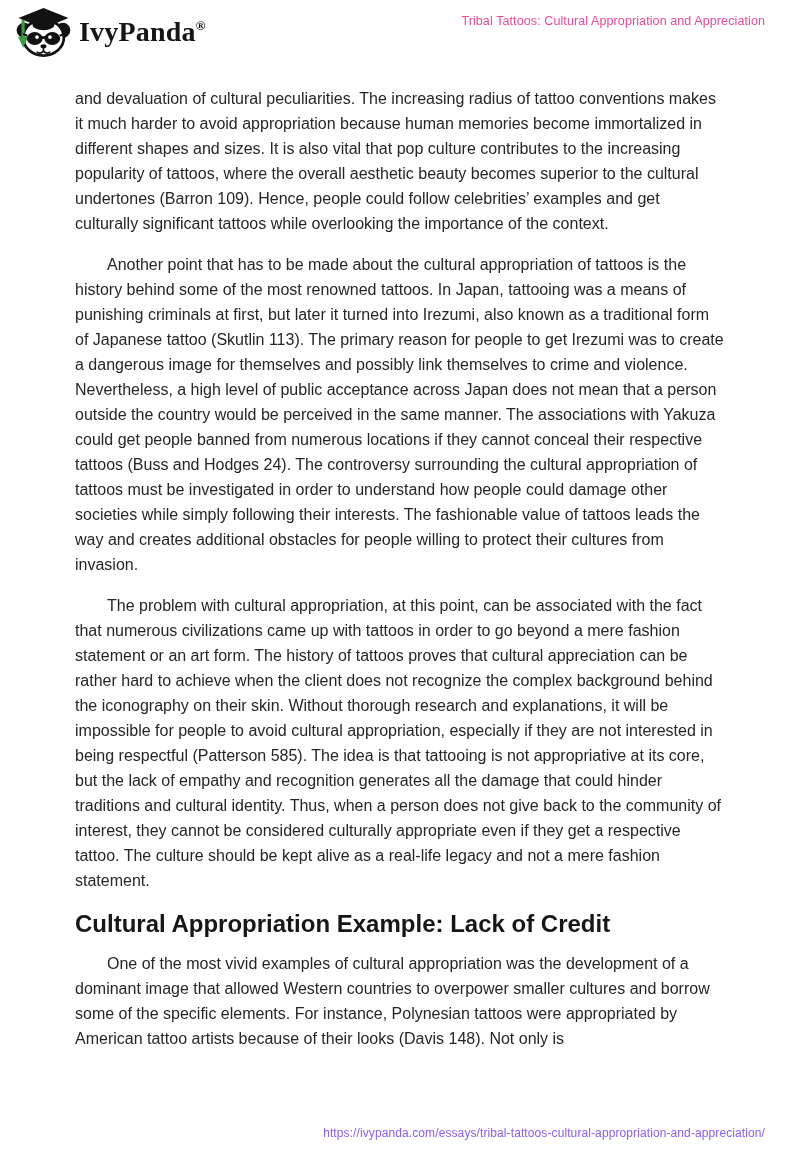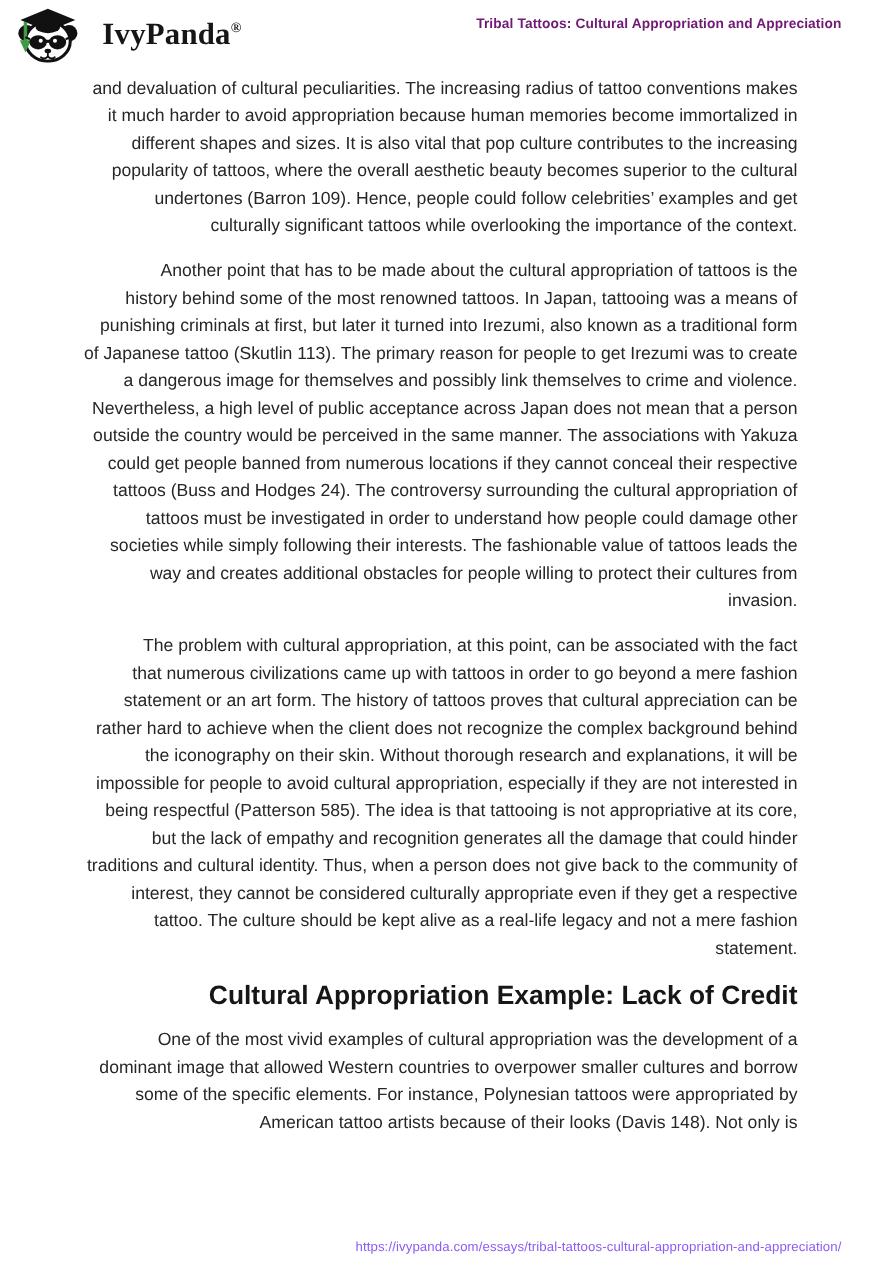--- a/index.html
+++ b/index.html
@@ -9,55 +9,54 @@
     height: 1160px;
     background: #ffffff;
     font-family: "Liberation Sans", sans-serif;
     overflow: hidden;
   }
 
   
   .print-header { position: absolute; top: 0; left: 0; right: 0; height: 60px; }
   .brand {
     position: absolute; top: 7px; left: 13px;
-    display: flex; align-items: center; gap: 19px; text-align: center;
+    display: flex; align-items: center; gap: 5px; text-align: center;
   }
   .logo-svg { width: 61px; height: 50px; display: block; }
   .brand-name {
     font-family: "Liberation Serif", serif;
     font-weight: 700;
     font-size: 28px;
     color: #161616;
     letter-spacing: 0.2px;
     line-height: 1;
   }
   .reg-mark {
     font-family: "Liberation Serif", serif;
     font-weight: 700;
     font-size: 13px;
     vertical-align: 11px;
     color: #161616;
   }
   .doc-title {
     position: absolute; top: 14px; right: 35px;
     font-size: 12.5px;
-    color: #701a75;
+    color: #ec4899;
     letter-spacing: 0.1px;
-    font-weight: bold;
   }
 
   
   .article {
     position: absolute;
-    top: 68px; left: 75px;
+    top: 86px; left: 75px;
     width: 650px;
     font-size: 16px;
     line-height: 25px;
     color: #262626;
-    text-align: right;
+    text-align: left;
   }
   .article p { margin: 0 0 16px 0; }
   .article p.indent { text-indent: 32px; }
   .article h2 {
     font-size: 24px;
     line-height: 30px;
     font-weight: 700;
     color: #161616;
     margin: 16px 0 12px 0;
   }

